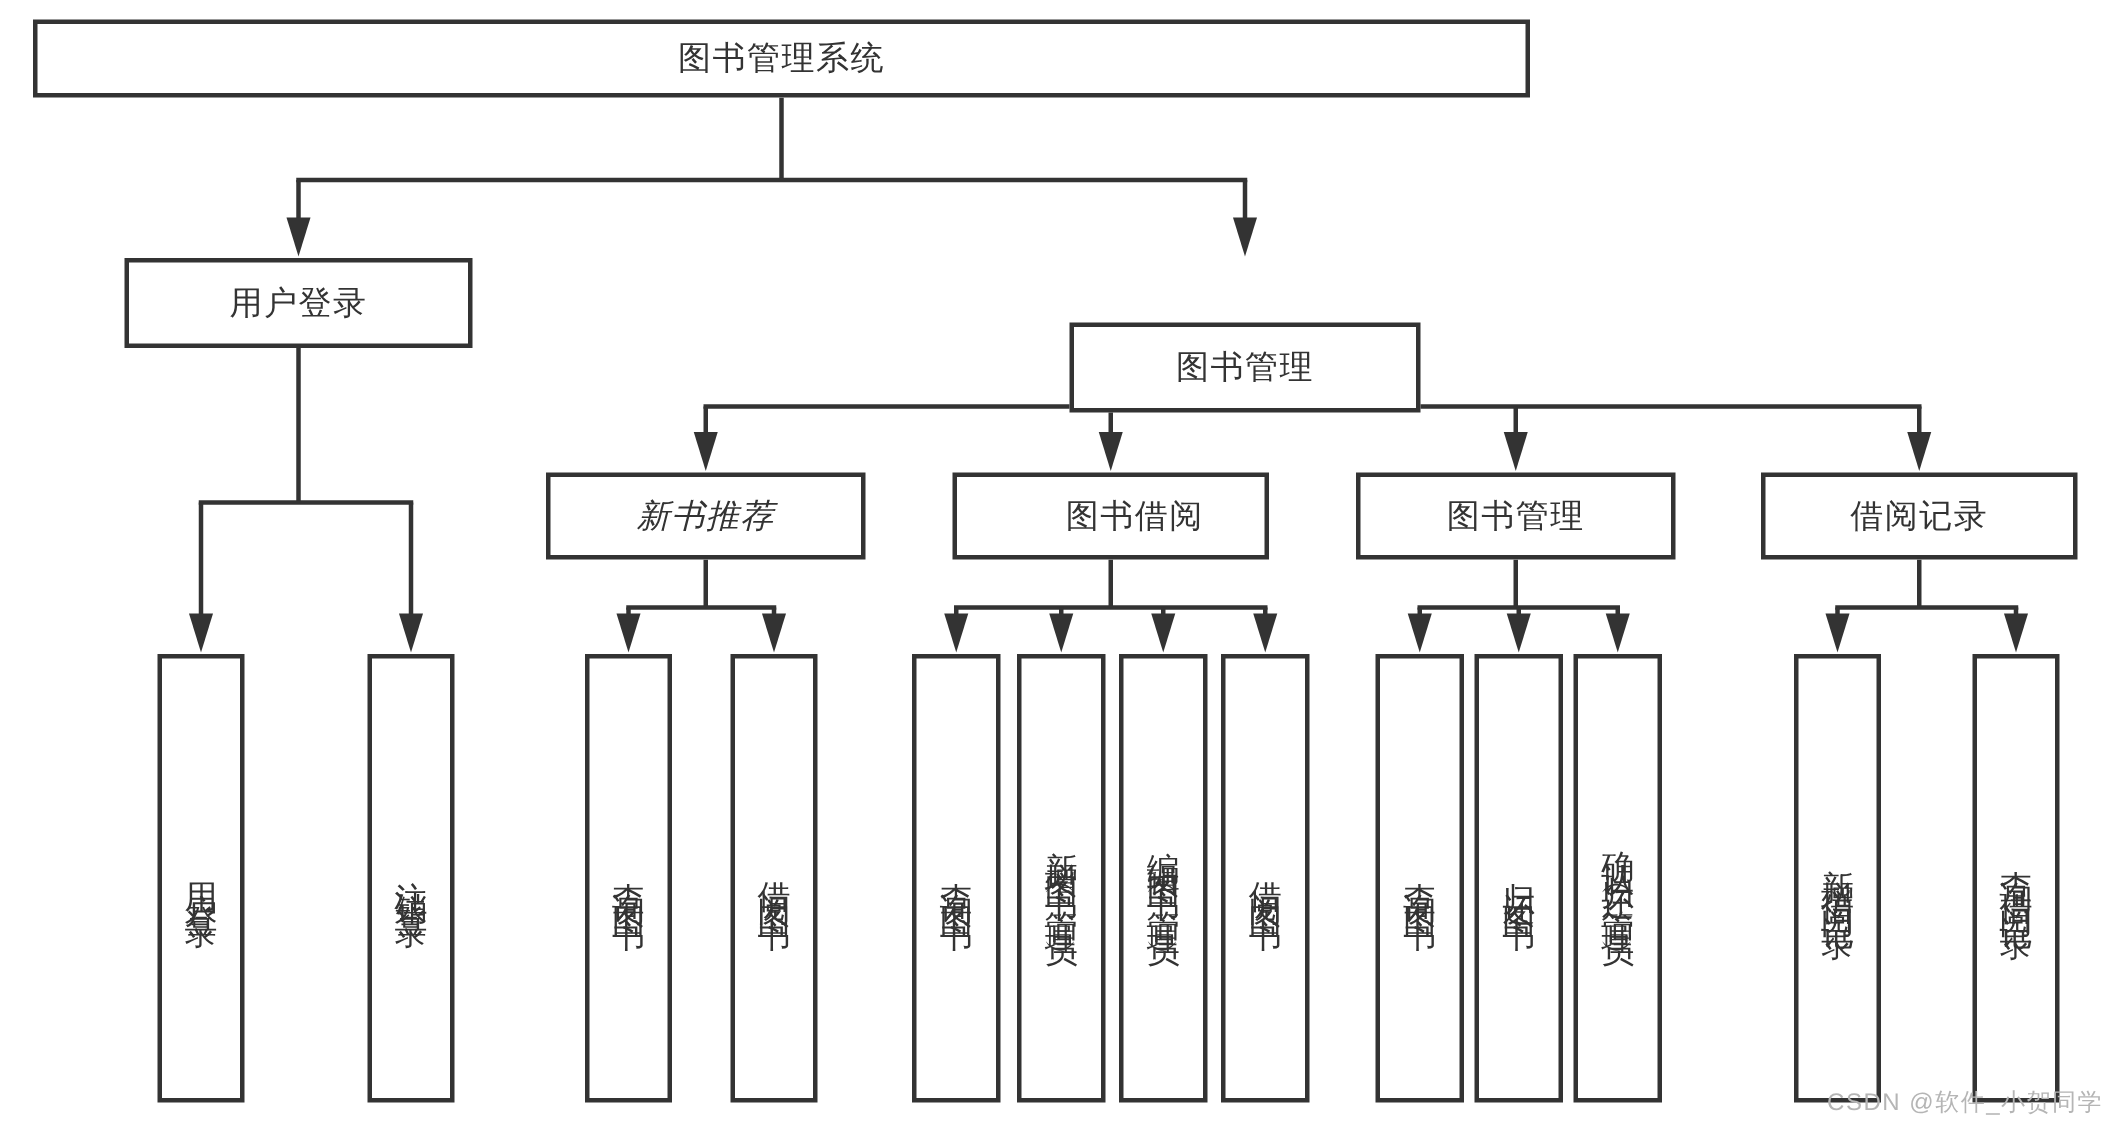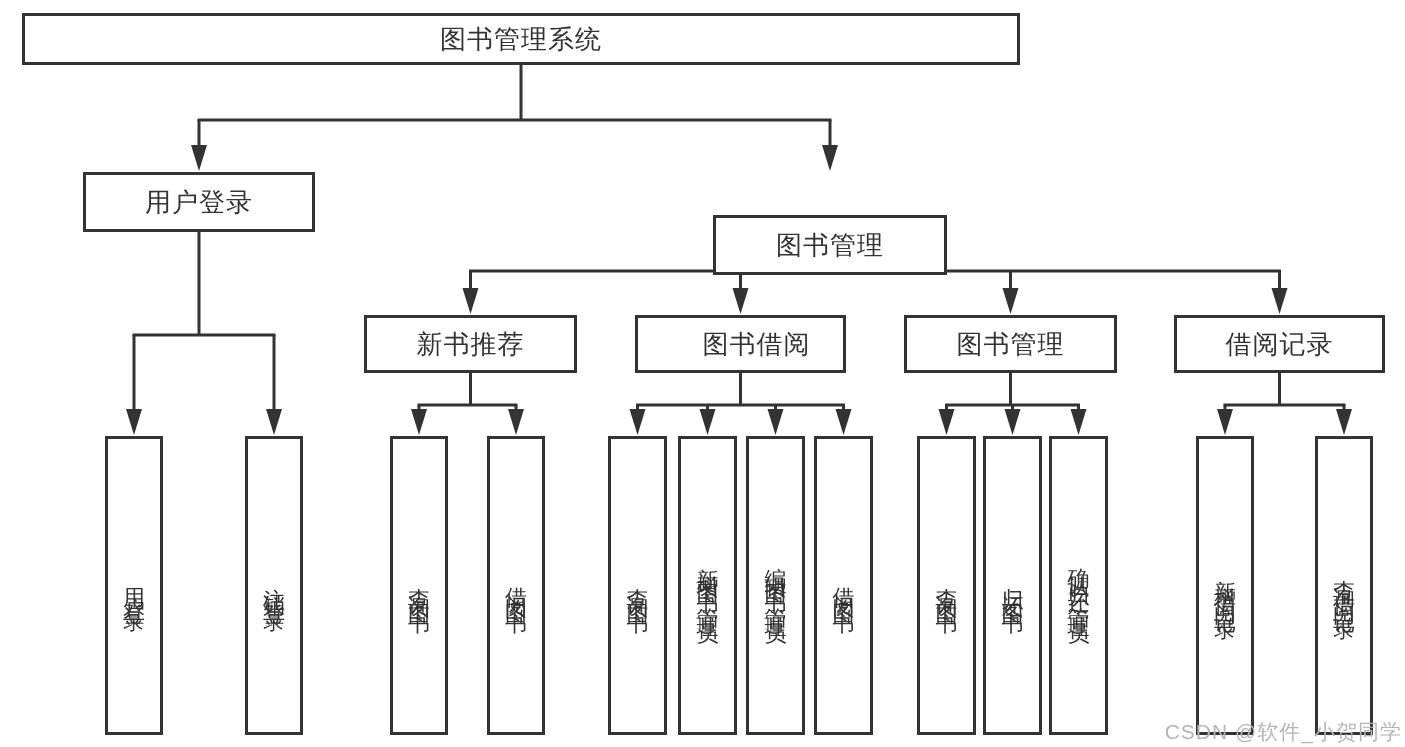--- a/index.html
+++ b/index.html
@@ -14,39 +14,39 @@
   #connector-svg { position: absolute; left: 0; top: 0; z-index: 1; }
   .node {
     position: absolute;
     background: #ffffff;
     border: 3px solid #333333;
     box-sizing: border-box;
     display: flex;
     align-items: center;
     justify-content: center;
     color: #333333;
-    font-size: 26px;
+    font-size: 22px;
     letter-spacing: 1px;
     z-index: 2;
     white-space: nowrap;
   }
   .node.vertical {
     writing-mode: vertical-rl;
     font-size: 22px;
     letter-spacing: 8px;
     white-space: normal;
     line-height: 1;
   }
   .node .lbl { display: block; }
   #watermark {
     position: absolute;
     right: 3px;
     bottom: 1px;
     color: #b5b5b5;
-    font-size: 21px;
+    font-size: 16px;
     letter-spacing: 1px;
     z-index: 3;
     pointer-events: none;
   }
 </style>
 </head>
 <body>
 
 <div id="diagram">
   <svg id="connector-svg" width="1405" height="747">
@@ -105,21 +105,21 @@
     </svg>
 <div class="node" style="left: 22px; top: 13px; width: 998px; height: 52px;">
       <span class="lbl">图书管理系统</span>
     </div>
     <div class="node" style="left: 83px; top: 172px; width: 232px; height: 60px;">
       <span class="lbl">用户登录</span>
     </div>
     <div class="node" style="left: 713px; top: 172px; width: 234px; height: 60px; margin-top: 43px;">
       <span class="lbl">图书管理</span>
     </div>
-    <div class="node" style="left: 364px; top: 315px; width: 213px; height: 58px;">
+    <div class="node" style="left: 364px; top: 315px; width: 213px; height: 58px; font-style: italic;">
       <span class="lbl">新书推荐</span>
     </div>
     <div class="node" style="left: 635px; top: 315px; width: 211px; height: 58px; padding-left: 32px;">
       <span class="lbl">图书借阅</span>
     </div>
     <div class="node" style="left: 904px; top: 315px; width: 213px; height: 58px;">
       <span class="lbl">图书管理</span>
     </div>
     <div class="node" style="left: 1174px; top: 315px; width: 211px; height: 58px;">
       <span class="lbl">借阅记录</span>

